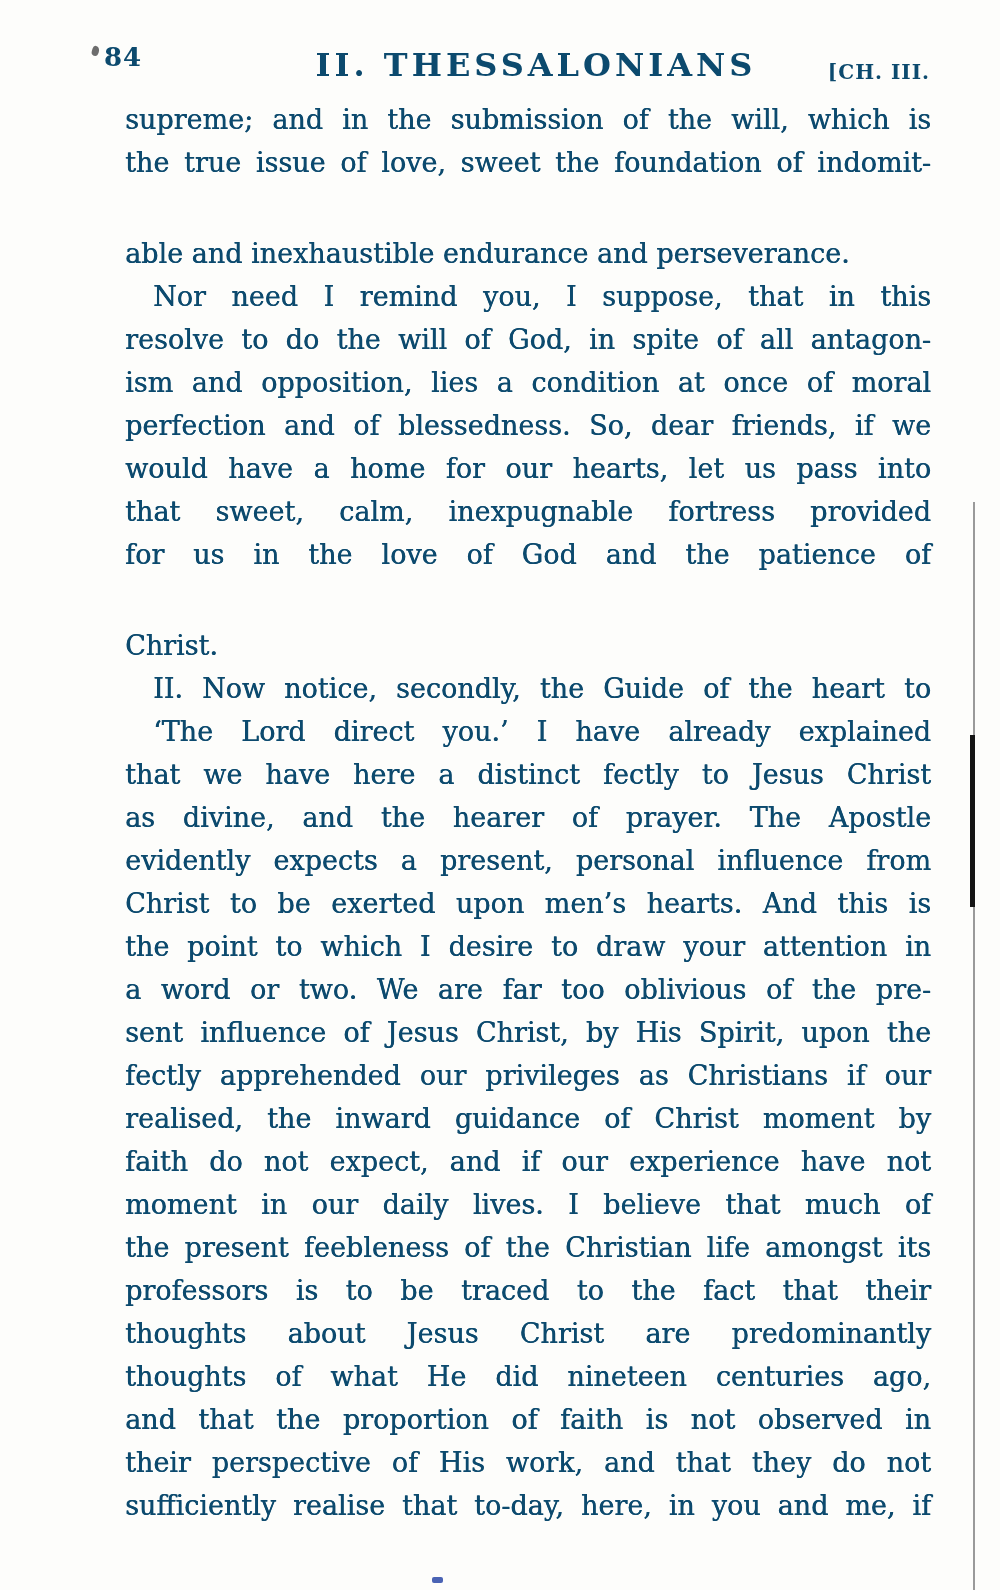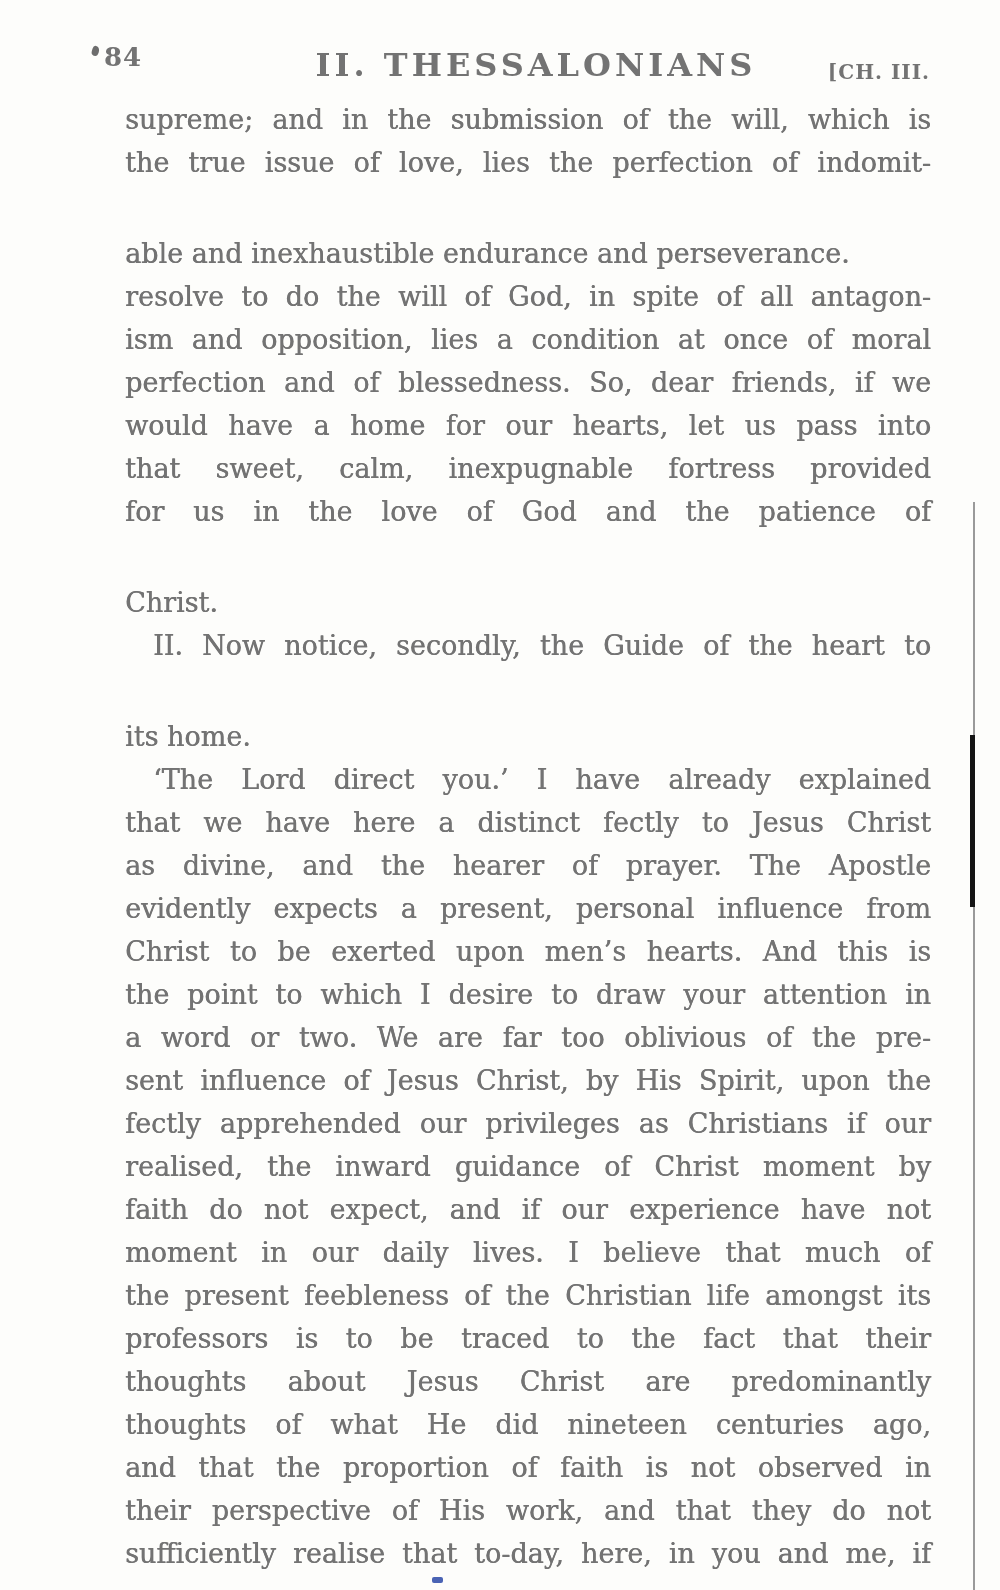--- a/index.html
+++ b/index.html
@@ -8,21 +8,21 @@
     background: #e8e8e8;
   }
   .page {
     position: relative;
     width: 1000px;
     height: 1590px;
     margin: 0 auto;
     background: #fdfdfb;
     overflow: hidden;
     font-family: "DejaVu Serif", "Liberation Serif", serif;
-    color: #737373;
+    color: #0c4a6e;
   }
   
   .page-header {
     position: absolute;
     top: 38px;
     left: 0;
     width: 1000px;
     height: 44px;
   }
   .pagenum {
@@ -117,31 +117,31 @@
 <div class="page">
 
   <header class="page-header">
     <span class="pagenum">84</span>
     <h1 class="title">II. THESSALONIANS</h1>
     <span class="chap">[CH. III.</span>
   </header>
 
   <main class="text-block" id="paragraphs">
       <div class="line">supreme; and in the submission of the will, which is</div>
-      <div class="line">the true issue of love, lies the perfection of indomit-</div>
+      <div class="line">the true issue of love, sweet the foundation of indomit-</div>
       <div class="line end">able and inexhaustible endurance and perseverance.</div>
+      <div class="line first">Nor need I remind you, I suppose, that in this</div>
       <div class="line">resolve to do the will of God, in spite of all antagon-</div>
       <div class="line">ism and opposition, lies a condition at once of moral</div>
       <div class="line">perfection and of blessedness.  So, dear friends, if we</div>
       <div class="line">would have a home for our hearts, let us pass into</div>
       <div class="line">that sweet, calm, inexpugnable fortress provided</div>
       <div class="line">for us in the love of God and the patience of</div>
       <div class="line end">Christ.</div>
       <div class="line first">II. Now notice, secondly, the Guide of the heart to</div>
-      <div class="line end">its home.</div>
       <div class="line first">‘The Lord direct you.’  I have already explained</div>
       <div class="line">that we have here a distinct fectly to Jesus Christ</div>
       <div class="line">as divine, and the hearer of prayer.  The Apostle</div>
       <div class="line">evidently expects a present, personal influence from</div>
       <div class="line">Christ to be exerted upon men’s hearts.  And this is</div>
       <div class="line">the point to which I desire to draw your attention in</div>
       <div class="line">a word or two.  We are far too oblivious of the pre-</div>
       <div class="line">sent influence of Jesus Christ, by His Spirit, upon the</div>
       <div class="line">fectly apprehended our privileges as Christians if our</div>
       <div class="line">realised, the inward guidance of Christ moment by</div>

